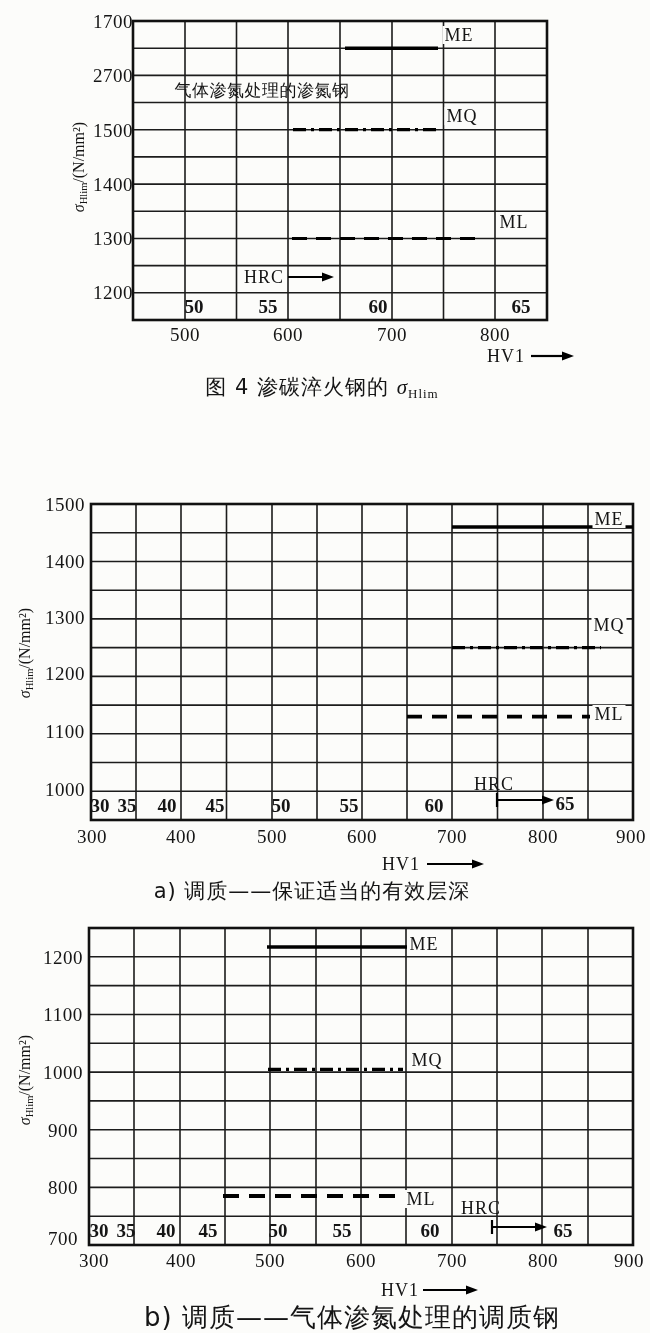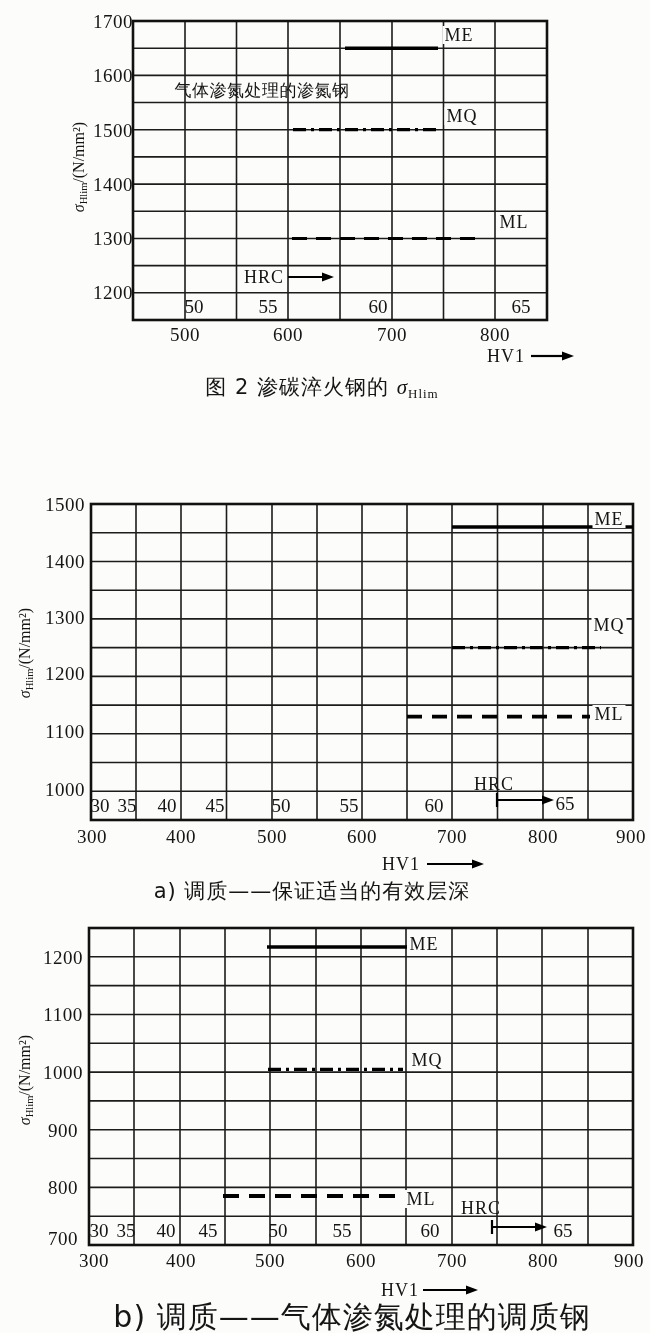--- a/index.html
+++ b/index.html
@@ -2,21 +2,21 @@
 <html><head>
 <meta charset="utf-8">
 <style>
   html,body{margin:0;padding:0;}
   body{width:650px;height:1333px;position:relative;background:#fcfcfa;overflow:hidden;
        font-family:"Liberation Serif","DejaVu Serif",serif;color:#151515;}
   #stage{position:absolute;left:0;top:0;width:650px;height:1333px;}
   svg{position:absolute;left:0;top:0;}
   .lbl{position:absolute;transform:translate(-50%,-50%);white-space:nowrap;line-height:1;}
   .num{font-size:19px;letter-spacing:0.5px;}
-  .hrcnum{font-size:19px;}
+  .hrcnum{font-size:19px;font-weight:bold;}
   .series{font-size:18px;letter-spacing:1px;background:#fcfcfa;padding:0 2px;}
   .word{font-size:18px;letter-spacing:1px;}
   .note{font-size:17px;letter-spacing:0.5px;font-family:"DejaVu Sans",sans-serif;}
   .caption{font-size:21px;letter-spacing:1px;font-family:"DejaVu Sans",sans-serif;}
   .caption .cap-sigma{font-style:italic;font-family:"Liberation Serif",serif;}
   .caption .cap-sub{font-size:13px;vertical-align:-4px;font-family:"Liberation Serif",serif;}
   .yaxis{font-size:16px;transform:translate(-50%,-50%) rotate(-90deg);}
   .yaxis .sig{font-style:italic;}
   .yaxis .sub{font-size:10.5px;vertical-align:-3px;}
 </style>
@@ -78,21 +78,21 @@
   <g>
     <line x1="423" y1="1290" x2="466" y2="1290" stroke="#000" stroke-width="2.2"></line>
     <polygon points="466,1285.5 478,1290 466,1294.5" fill="#000"></polygon>
   </g>
 </svg>
 
 <div>
   <div class="lbl yaxis" style="left:80px;top:167px;"><span class="sig">σ</span><span class="sub">Hlim</span><span>/(N/mm²)</span></div>
 
   <div class="lbl num" style="left:113px;top:21px;">1700</div>
-  <div class="lbl num" style="left:113px;top:75px;">1600</div>
+  <div class="lbl num" style="left:113px;top:75px;">2700</div>
   <div class="lbl num" style="left:113px;top:130px;">1500</div>
   <div class="lbl num" style="left:113px;top:184px;">1400</div>
   <div class="lbl num" style="left:113px;top:238px;">1300</div>
   <div class="lbl num" style="left:113px;top:292px;">1200</div>
 
   <div class="lbl num" style="left:185px;top:334px;">500</div>
   <div class="lbl num" style="left:288px;top:334px;">600</div>
   <div class="lbl num" style="left:392px;top:334px;">700</div>
   <div class="lbl num" style="left:495px;top:334px;">800</div>
 
@@ -103,21 +103,21 @@
 
   <div class="lbl word" style="left:264px;top:277px;">HRC</div>
   <div class="lbl note" style="left:262px;top:90px;">气体渗氮处理的渗氮钢</div>
 
   <div class="lbl series" style="left:459px;top:35px;">ME</div>
   <div class="lbl series" style="left:462px;top:116px;">MQ</div>
   <div class="lbl series" style="left:514px;top:222px;">ML</div>
 
   <div class="lbl word" style="left:506px;top:356px;">HV1</div>
 
-  <div class="lbl caption" style="left:322px;top:388px;"><span>图 2  渗碳淬火钢的 </span><span class="cap-sigma">σ</span><span class="cap-sub">Hlim</span></div>
+  <div class="lbl caption" style="left:322px;top:388px;"><span>图 4  渗碳淬火钢的 </span><span class="cap-sigma">σ</span><span class="cap-sub">Hlim</span></div>
 </div>
 
 <div>
   <div class="lbl yaxis" style="left:26px;top:653px;"><span class="sig">σ</span><span class="sub">Hlim</span><span>/(N/mm²)</span></div>
 
   <div class="lbl num" style="left:65px;top:504px;">1500</div>
   <div class="lbl num" style="left:65px;top:561px;">1400</div>
   <div class="lbl num" style="left:65px;top:617px;">1300</div>
   <div class="lbl num" style="left:65px;top:673px;">1200</div>
   <div class="lbl num" style="left:65px;top:731px;">1100</div>
@@ -177,16 +177,16 @@
   <div class="lbl hrcnum" style="left:430px;top:1230px;">60</div>
   <div class="lbl hrcnum" style="left:563px;top:1230px;">65</div>
 
   <div class="lbl word" style="left:481px;top:1208px;">HRC</div>
 
   <div class="lbl series" style="left:424px;top:944px;">ME</div>
   <div class="lbl series" style="left:427px;top:1060px;">MQ</div>
   <div class="lbl series" style="left:421px;top:1199px;">ML</div>
 
   <div class="lbl word" style="left:400px;top:1290px;">HV1</div>
-  <div class="lbl caption" style="left:352px;top:1317px;font-size:30px;">b) 调质——气体渗氮处理的调质钢</div>
+  <div class="lbl caption" style="left:352px;top:1317px;font-size:26px;">b) 调质——气体渗氮处理的调质钢</div>
 </div>
 
 </div>
 
 </body></html>

